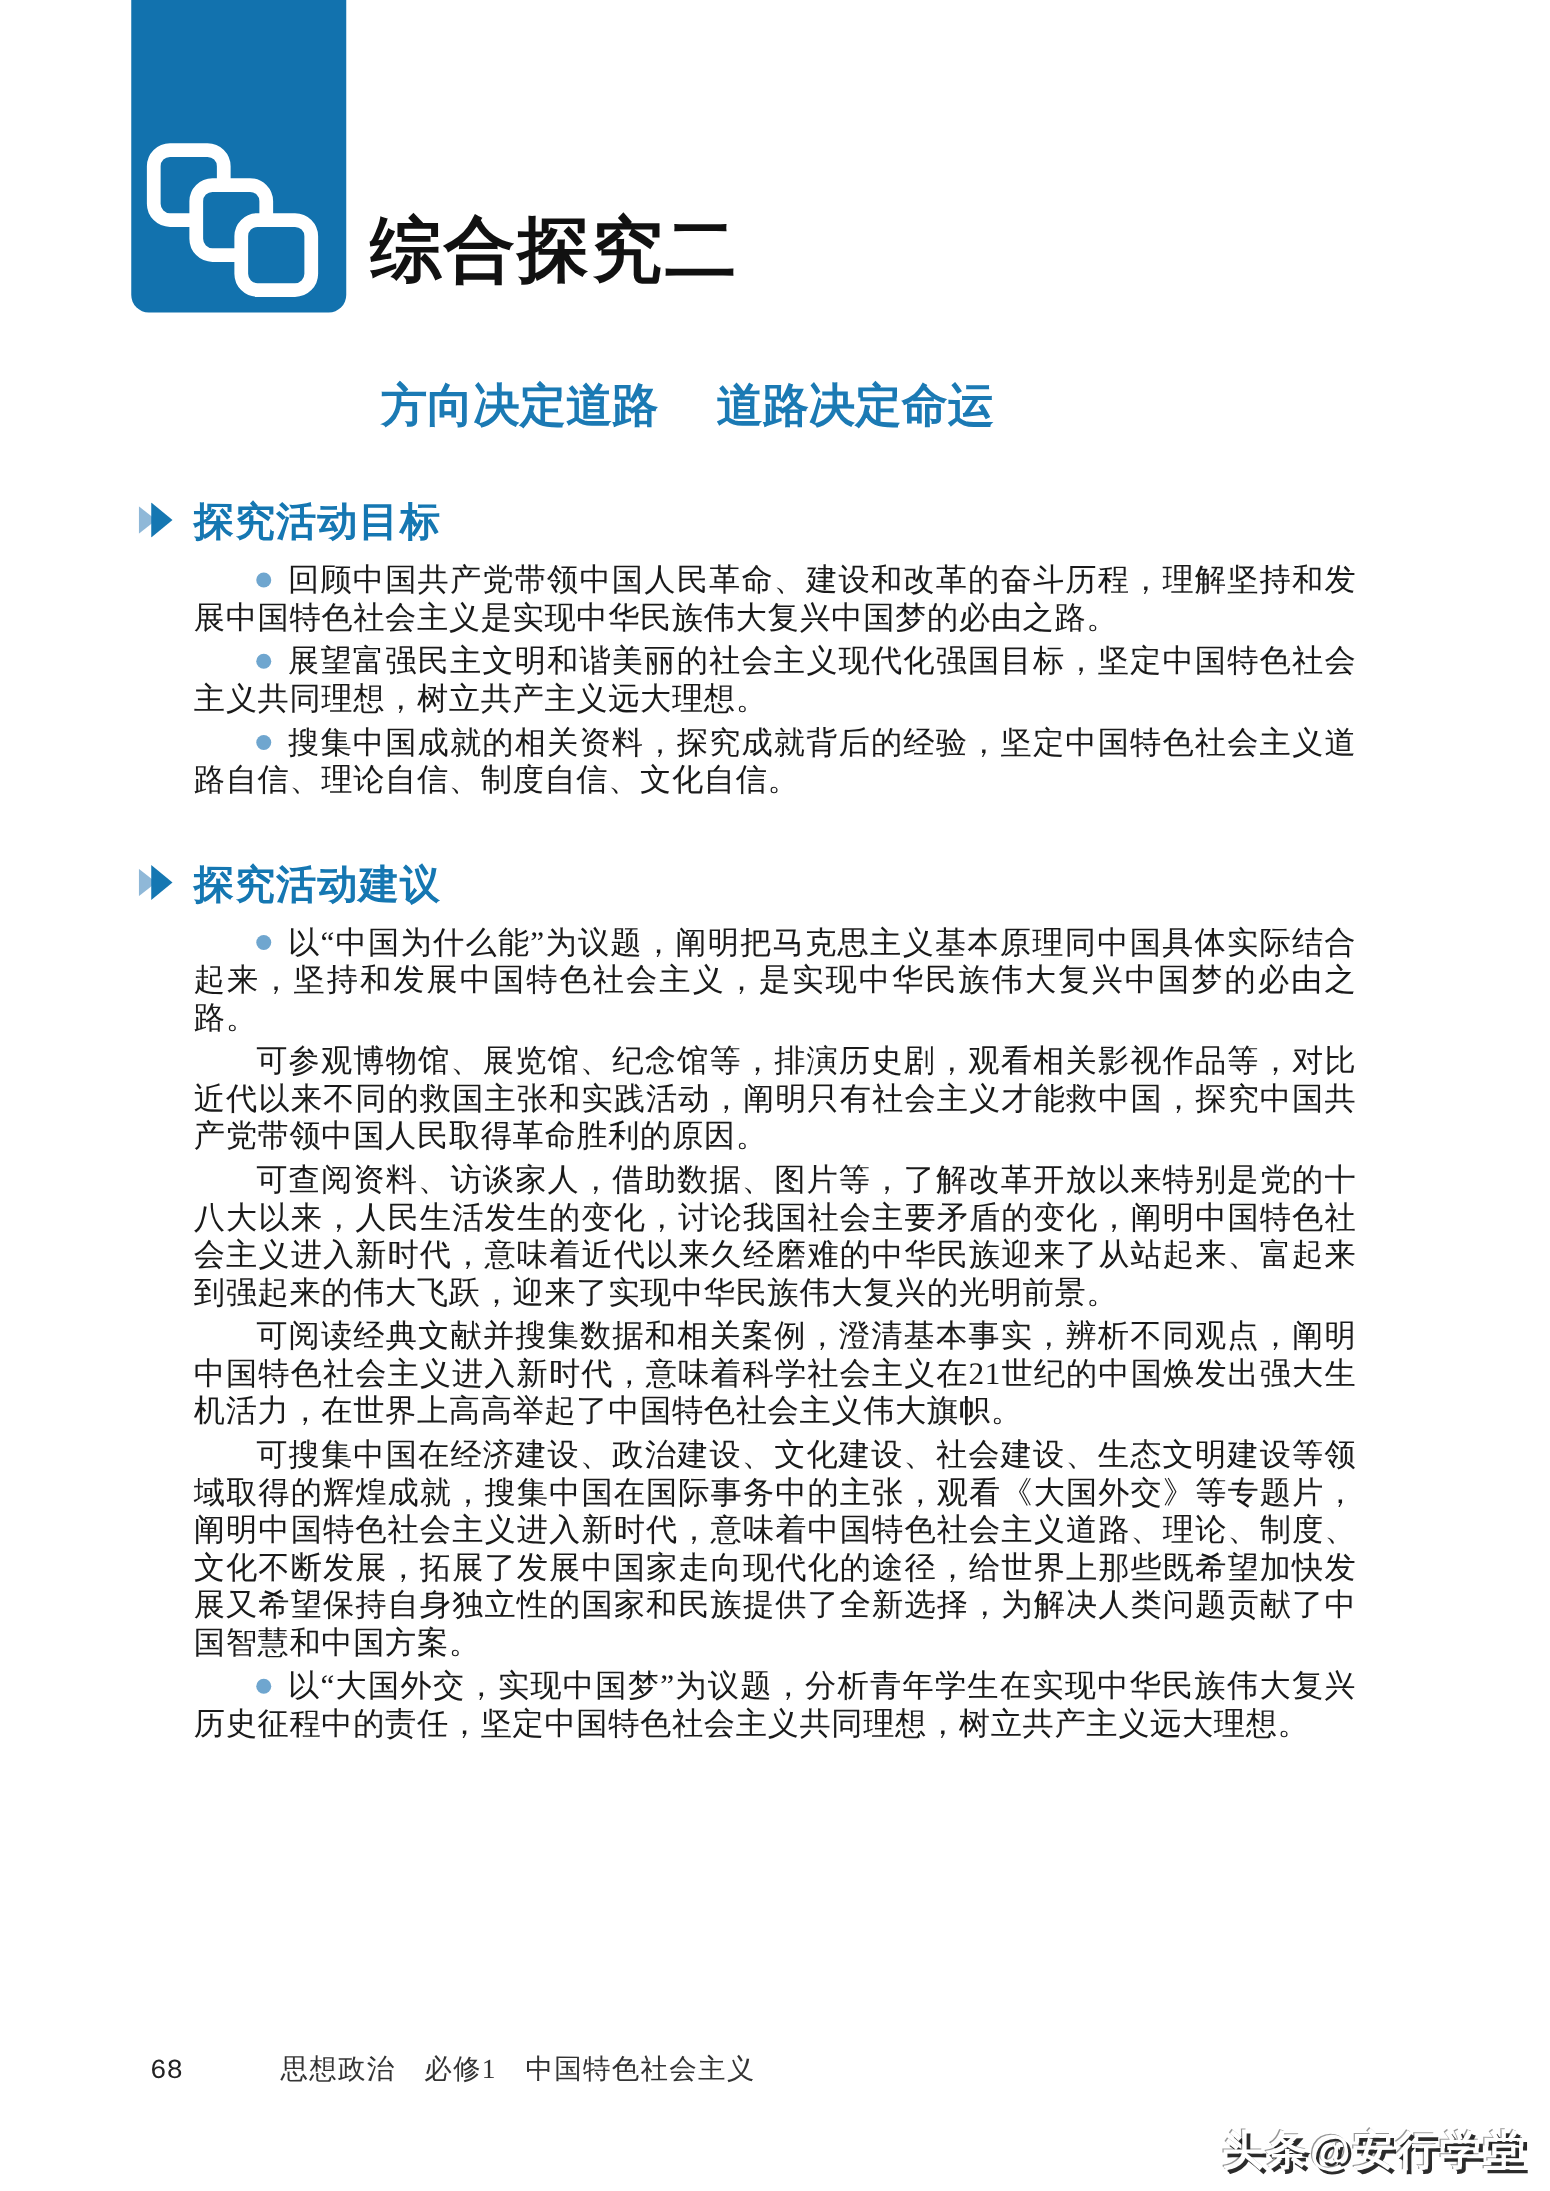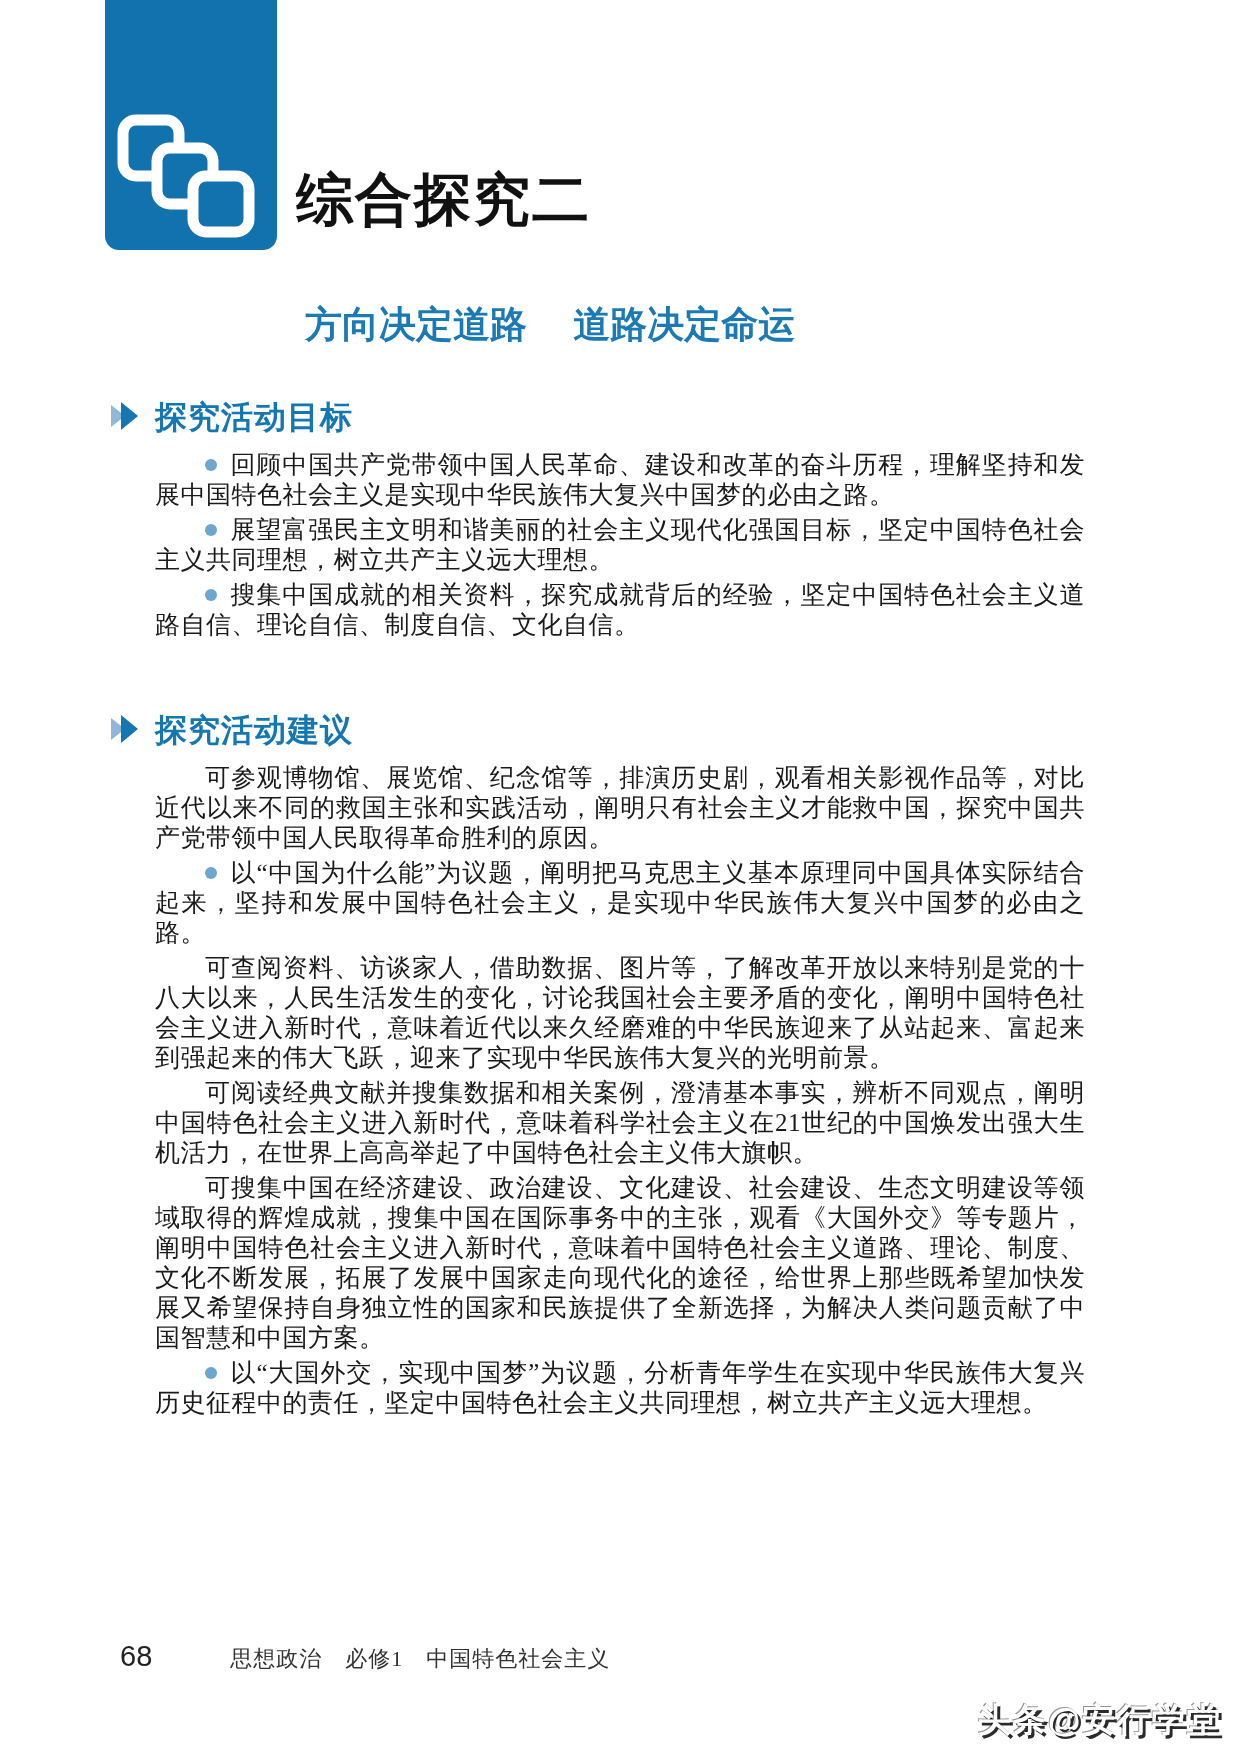--- a/index.html
+++ b/index.html
@@ -60,21 +60,21 @@
     font-size: 32px;
     font-weight: bold;
     color: var(--heading-blue, #1577B2);
     letter-spacing: 1px;
   }
   .sec-heading .marker {
     position: absolute;
     left: -44px; top: 5px;
     width: 28px; height: 28px;
   }
-  .sec-heading.second { margin-top: 69px; align-items: center; }
+  .sec-heading.second { margin-top: 46px; align-items: center; }
 
   .para {
     margin: 0 0 5px 0;
     font-size: 25px;
     line-height: 30px;
     color: #1a1a1a;
     text-align: justify;
     text-indent: 2em;
     letter-spacing: 0.5px;
   }
@@ -88,22 +88,22 @@
   }
 
   .footer {
     position: absolute;
     left: 120px; top: 1640px;
     display: flex;
     align-items: baseline;
     gap: 34px;
   }
   .page-number {
-    font-family: Liberation Sans, sans-serif;
-    font-size: 29px;
+    font-family: Liberation Mono, monospace;
+    font-size: 22px;
     color: #222;
   }
   .book-title {
     font-size: 22px;
     color: #333;
     letter-spacing: 1px;
     margin-left: 44px;
   }
 
   .watermark {
@@ -153,22 +153,22 @@
     <div class="sec-heading second">
       <span class="marker">
         <svg width="28" height="28" viewBox="0 0 28 28">
           <polygon points="0,3 14,14 0,25" fill="#8FB8D8"></polygon>
           <polygon points="10,0 27,14 10,28" fill="#1577B2"></polygon>
         </svg>
       </span>
       <span>探究活动建议</span>
     </div>
 
+    <p class="para"><span class="dot"></span><span>以“中国为什么能”为议题，阐明把马克思主义基本原理同中国具体实际结合起来，坚持和发展中国特色社会主义，是实现中华民族伟大复兴中国梦的必由之路。</span></p>
     <p class="para"><span>可参观博物馆、展览馆、纪念馆等，排演历史剧，观看相关影视作品等，对比近代以来不同的救国主张和实践活动，阐明只有社会主义才能救中国，探究中国共产党带领中国人民取得革命胜利的原因。</span></p>
-    <p class="para"><span class="dot"></span><span>以“中国为什么能”为议题，阐明把马克思主义基本原理同中国具体实际结合起来，坚持和发展中国特色社会主义，是实现中华民族伟大复兴中国梦的必由之路。</span></p>
     <p class="para"><span>可查阅资料、访谈家人，借助数据、图片等，了解改革开放以来特别是党的十八大以来，人民生活发生的变化，讨论我国社会主要矛盾的变化，阐明中国特色社会主义进入新时代，意味着近代以来久经磨难的中华民族迎来了从站起来、富起来到强起来的伟大飞跃，迎来了实现中华民族伟大复兴的光明前景。</span></p>
     <p class="para"><span>可阅读经典文献并搜集数据和相关案例，澄清基本事实，辨析不同观点，阐明中国特色社会主义进入新时代，意味着科学社会主义在21世纪的中国焕发出强大生机活力，在世界上高高举起了中国特色社会主义伟大旗帜。</span></p>
     <p class="para"><span>可搜集中国在经济建设、政治建设、文化建设、社会建设、生态文明建设等领域取得的辉煌成就，搜集中国在国际事务中的主张，观看《大国外交》等专题片，阐明中国特色社会主义进入新时代，意味着中国特色社会主义道路、理论、制度、文化不断发展，拓展了发展中国家走向现代化的途径，给世界上那些既希望加快发展又希望保持自身独立性的国家和民族提供了全新选择，为解决人类问题贡献了中国智慧和中国方案。</span></p>
     <p class="para"><span class="dot"></span><span>以“大国外交，实现中国梦”为议题，分析青年学生在实现中华民族伟大复兴历史征程中的责任，坚定中国特色社会主义共同理想，树立共产主义远大理想。</span></p>
 
   </div>
 
   <div class="footer">
     <span class="page-number">68</span>
     <span class="book-title">思想政治　必修1　中国特色社会主义</span>

